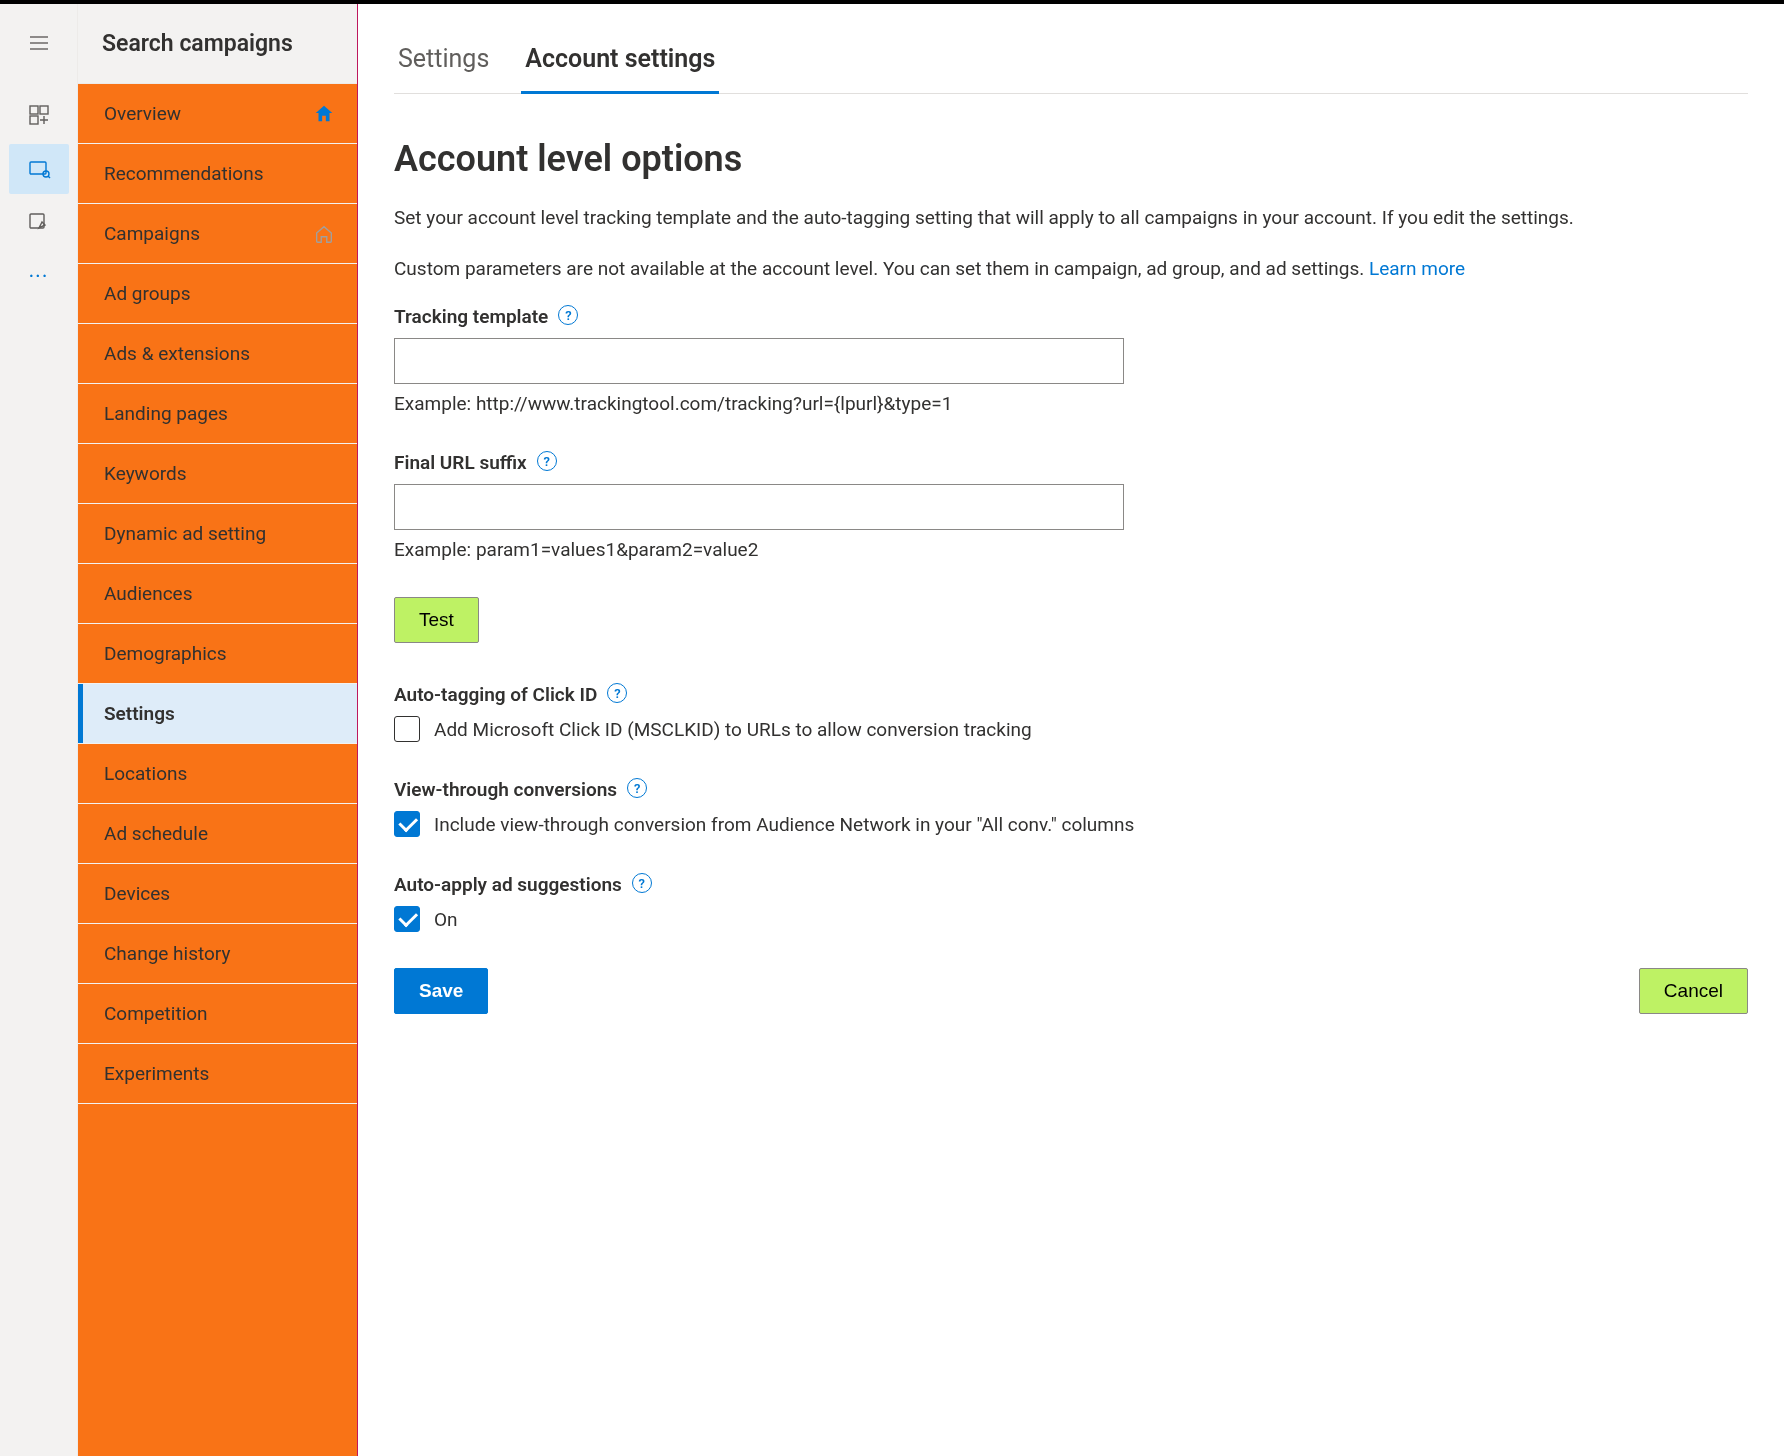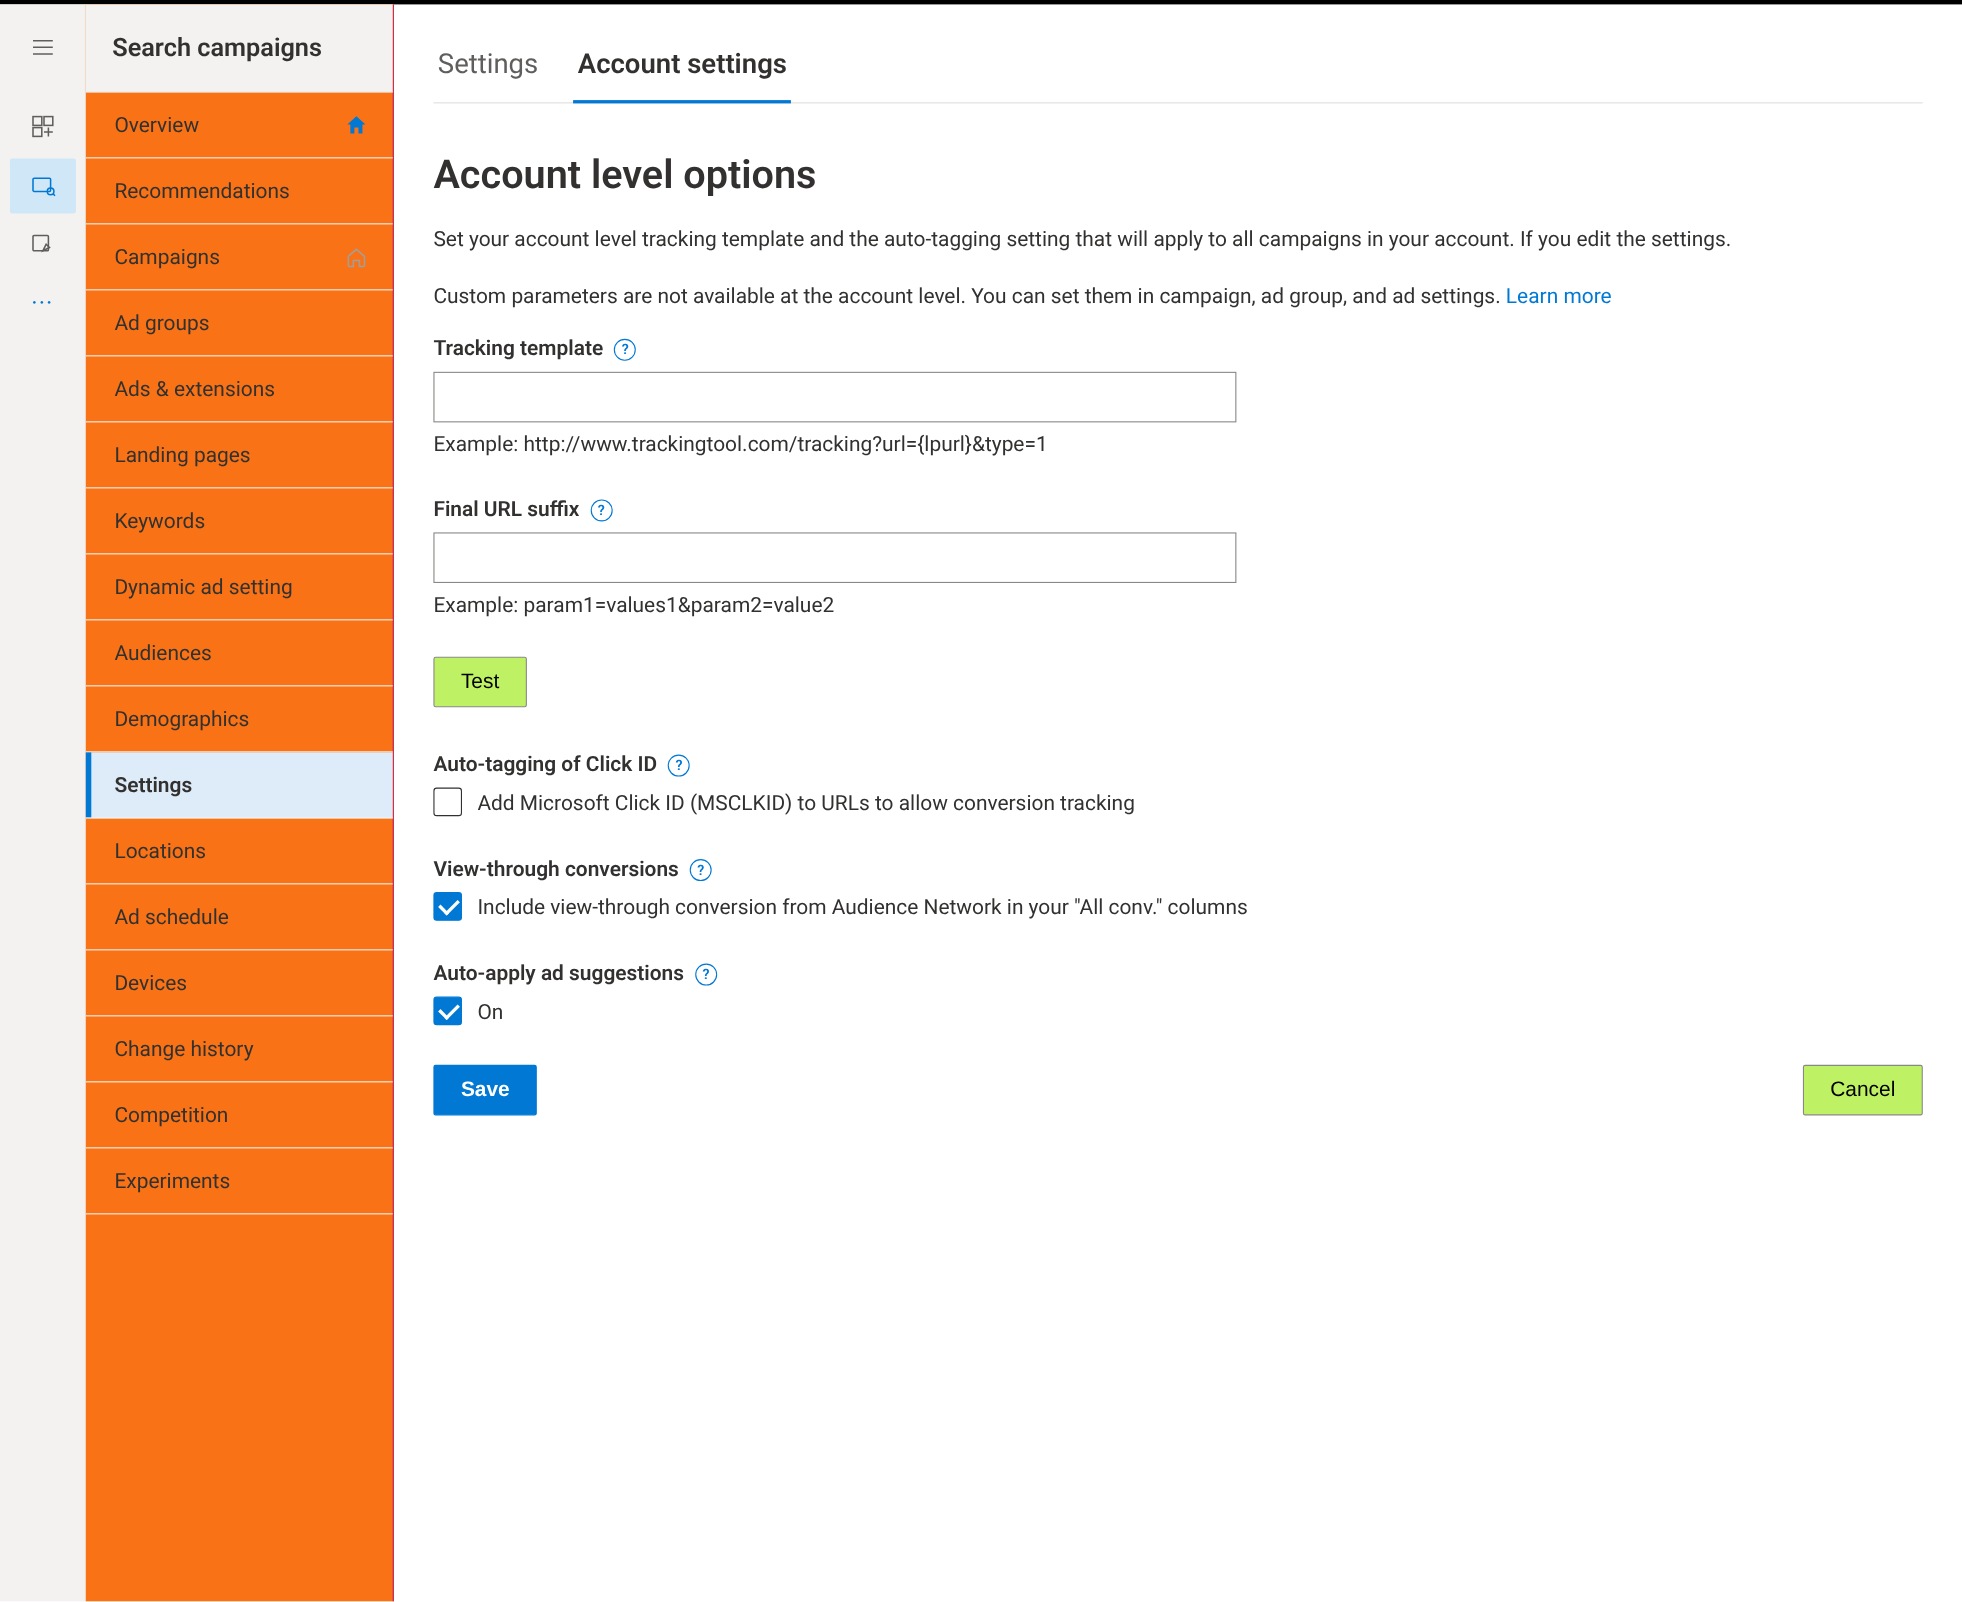--- a/index.html
+++ b/index.html
@@ -112,21 +112,21 @@
     position: absolute;
     left: 0; right: 0; bottom: -1px;
     height: 3px;
     background: #0078d4;
   }
 
   .section-title { font-size: 36px; font-weight: 600; margin-bottom: 24px; }
   .desc { font-size: 19px; color: #323130; line-height: 1.5; margin-bottom: 22px; }
   .desc a, .link { color: #0078d4; text-decoration: none; cursor: pointer; }
 
-  .field-label { font-size: 19px; font-weight: 600; display: flex; align-items: flex-end; gap: 10px; margin-bottom: 10px; }
+  .field-label { font-size: 19px; font-weight: 600; display: flex; align-items: flex-start; gap: 10px; margin-bottom: 10px; }
   .help-icon {
     width: 20px; height: 20px; border: 1.5px solid #0078d4; border-radius: 50%;
     display: inline-flex; align-items: center; justify-content: center;
     color: #0078d4; font-size: 13px; font-weight: 600; cursor: pointer;
     flex-shrink: 0;
   }
   .text-input {
     width: 730px; height: 46px;
     border: 1px solid #8a8886;
     padding: 0 10px;

